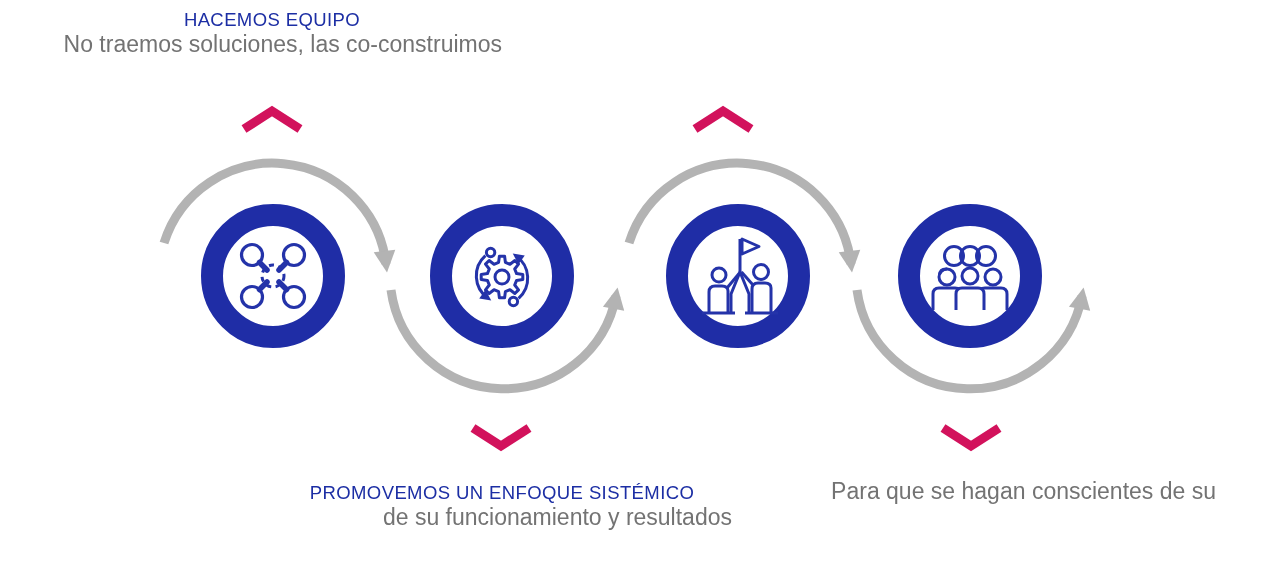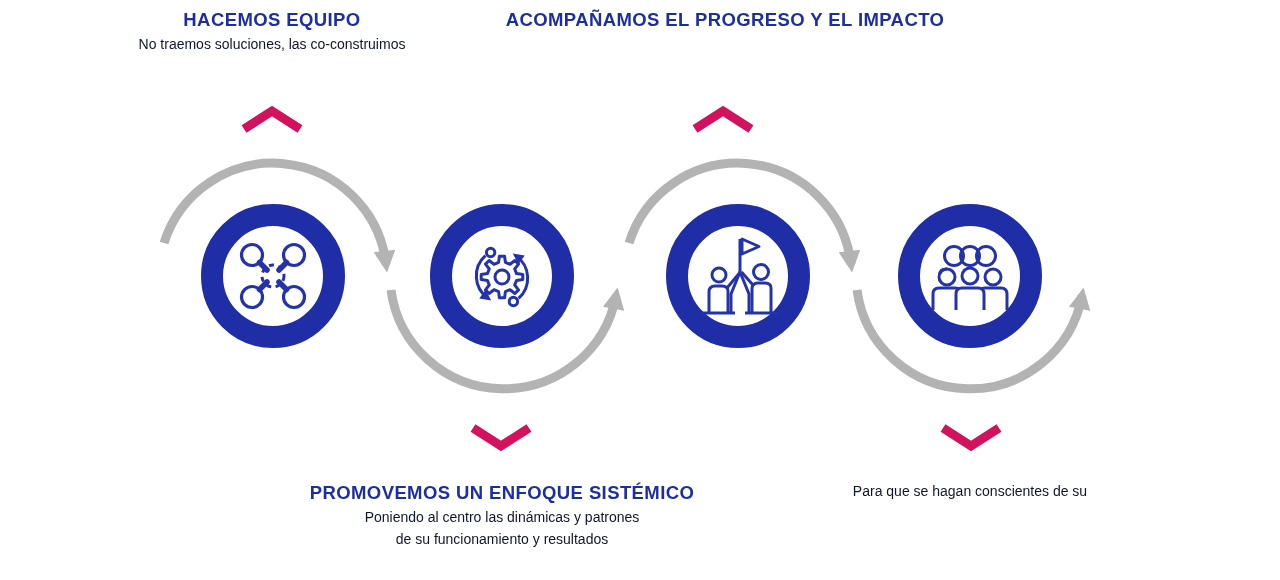--- a/index.html
+++ b/index.html
@@ -2,51 +2,49 @@
 <html><head>
 <meta charset="utf-8">
 <style>
   html,body{margin:0;padding:0;background:#fff;}
   .canvas{
     position:relative;width:1280px;height:580px;background:#ffffff;
     font-family:"Liberation Sans", sans-serif;overflow:hidden;
   }
   .tblock{position:absolute;text-align:center;}
   .tb-title{
-    font-size:18.5px;font-weight:bold;color:#1C2EA4;
+    font-size:18.5px;font-weight:normal;color:#1C2EA4;
     letter-spacing:.4px;line-height:26px;
   }
   .tb-line{
-    font-size:14px;color:#0f172a;line-height:22px;
+    font-size:23px;color:#737373;line-height:22px;text-align:right;
   }
   .stage-circle{
     position:absolute;width:100px;height:100px;box-sizing:content-box;
     border:22px solid #1F2DA6;border-radius:50%;background:#fff;
   }
   .stage-circle svg{display:block;width:100px;height:100px;}
   .overlay{position:absolute;left:0;top:0;pointer-events:none;}
   .chev{position:absolute;}
 </style>
 </head>
 <body>
 
 <div class="canvas">
 
   <div class="tblock" style="left:42px;top:7px;width:460px;">
     <div class="tb-title">HACEMOS EQUIPO</div>
     <div class="tb-line">No traemos soluciones, las co-construimos</div>
   </div>
 
   <div class="tblock" style="left:495px;top:7px;width:460px;">
-    <div class="tb-title">ACOMPAÑAMOS EL PROGRESO Y EL IMPACTO</div>
   </div>
 
   <div class="tblock" style="left:272px;top:480px;width:460px;">
     <div class="tb-title">PROMOVEMOS UN ENFOQUE SISTÉMICO</div>
-    <div class="tb-line">Poniendo al centro las dinámicas y patrones</div>
     <div class="tb-line">de su funcionamiento y resultados</div>
   </div>
 
   <div class="tblock" style="left:724px;top:480px;width:492px;">
     <div class="tb-line">Para que se hagan conscientes de su</div>
   </div>
 
   <svg class="chev" style="left:237px;top:104px;" width="70" height="30" viewBox="0 0 70 30">
     <path d="M 7 25 L 35 7 L 63 25" fill="none" stroke="#D2125C" stroke-width="9"></path>
   </svg>

